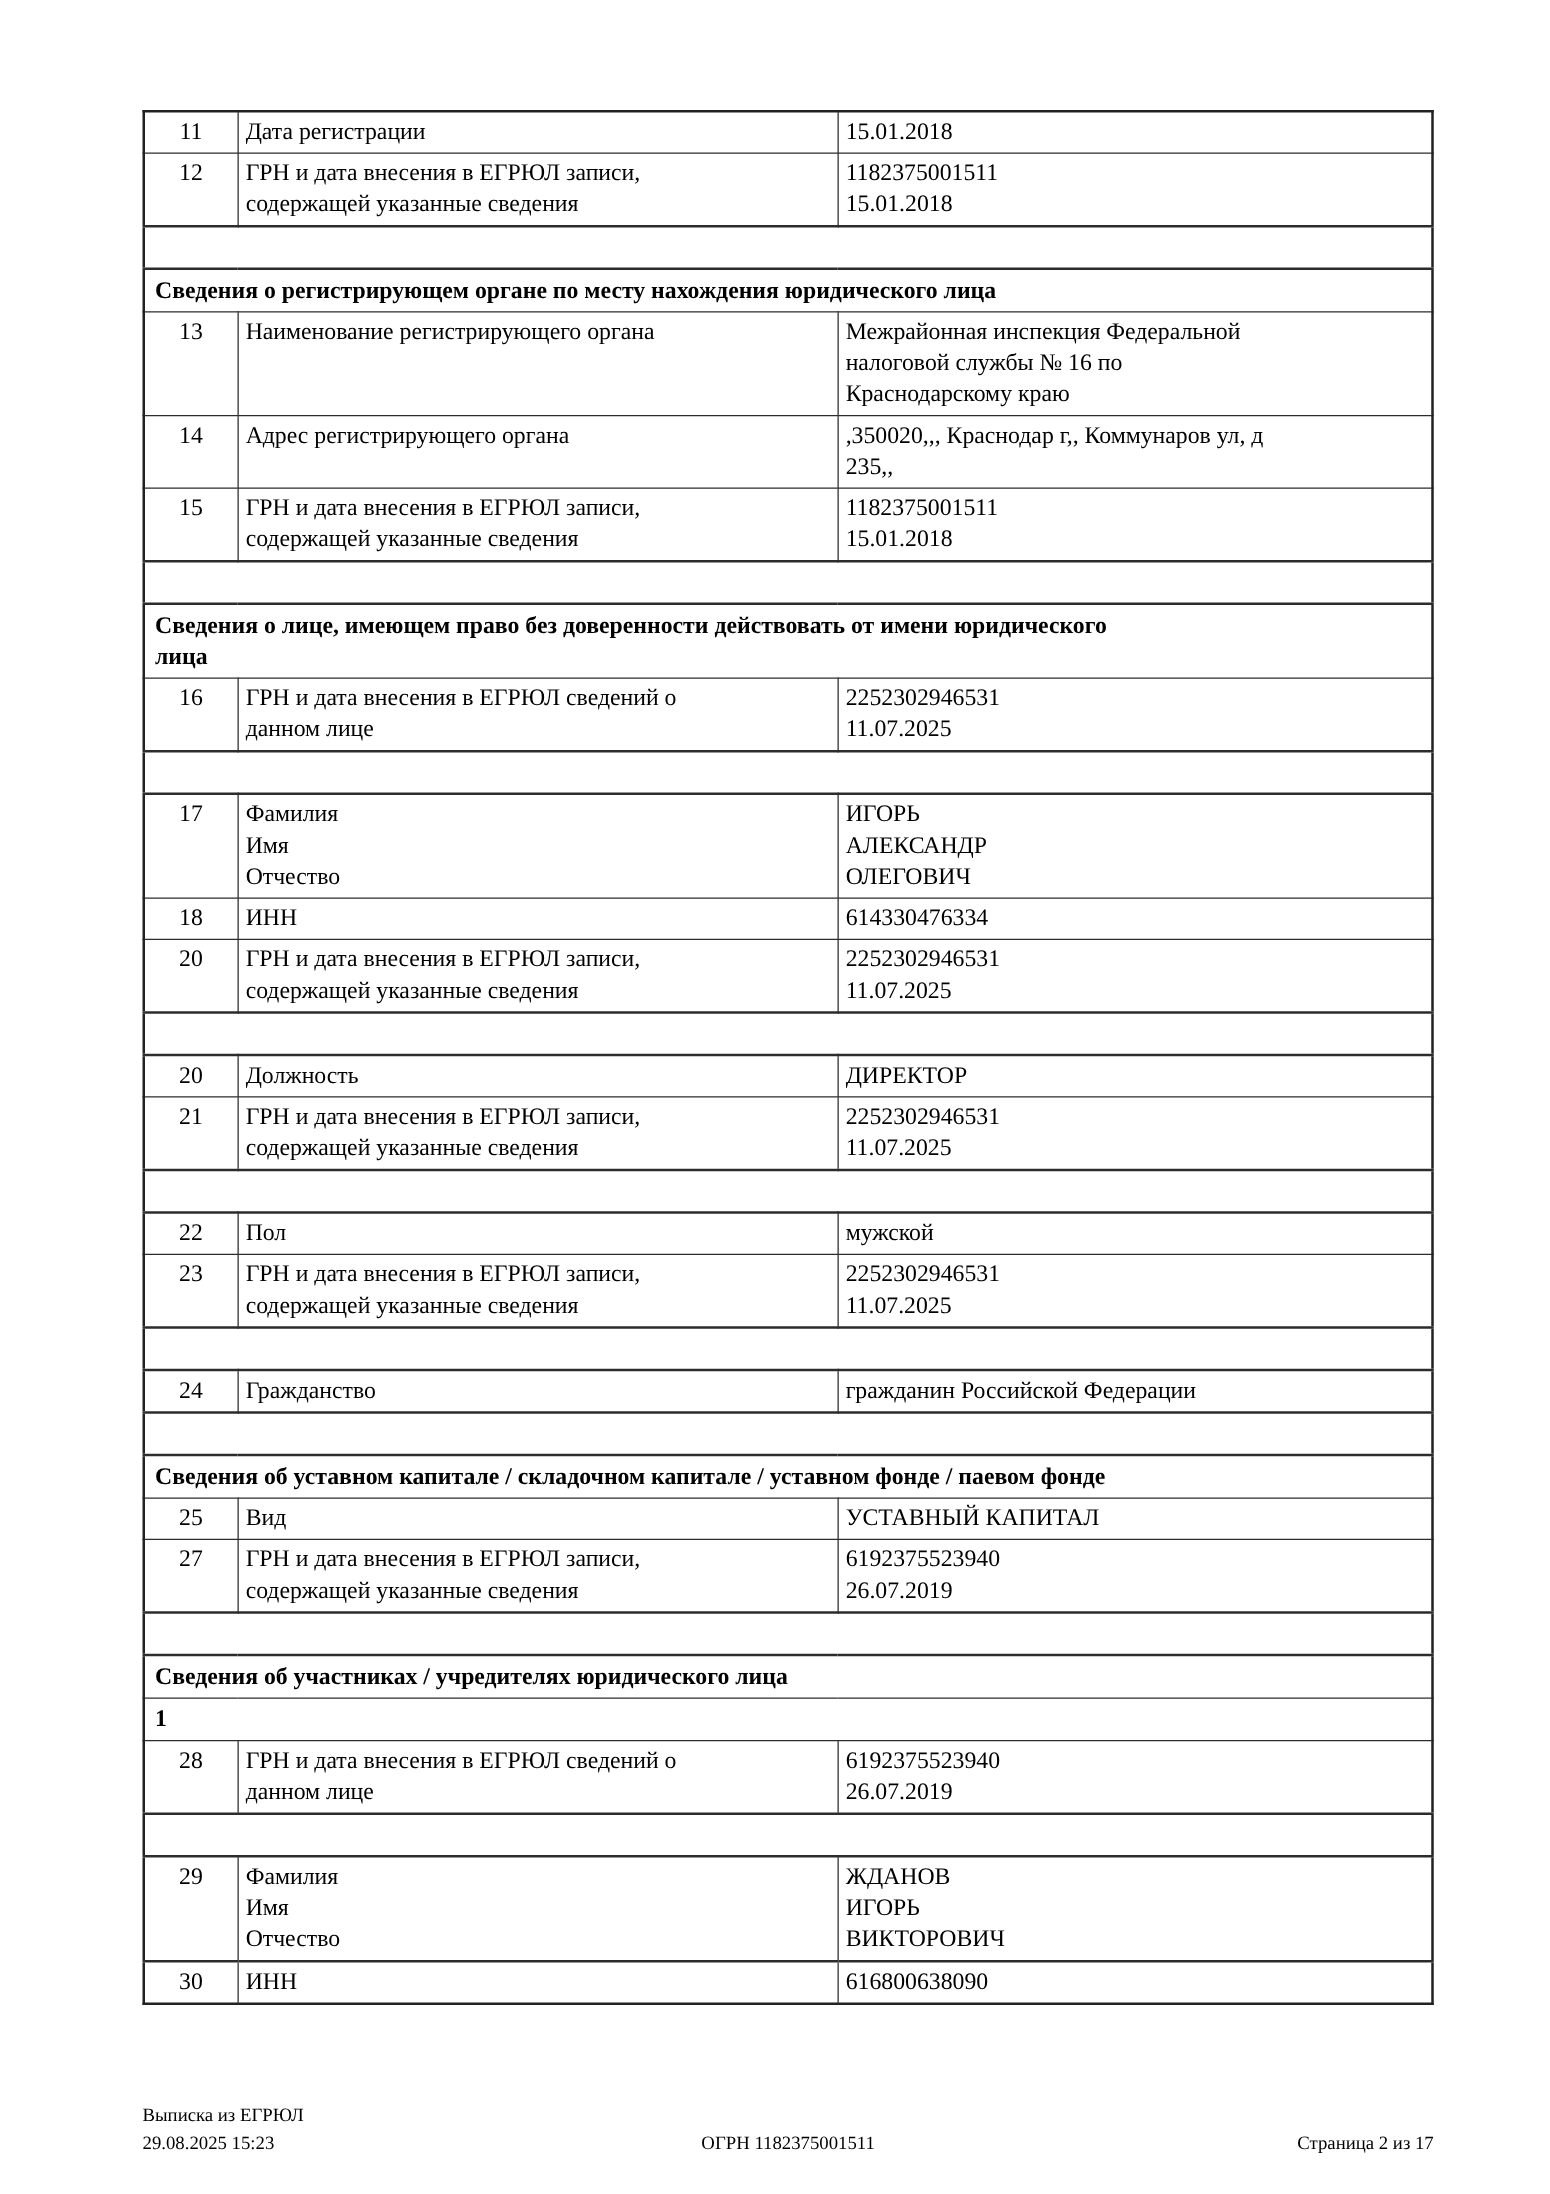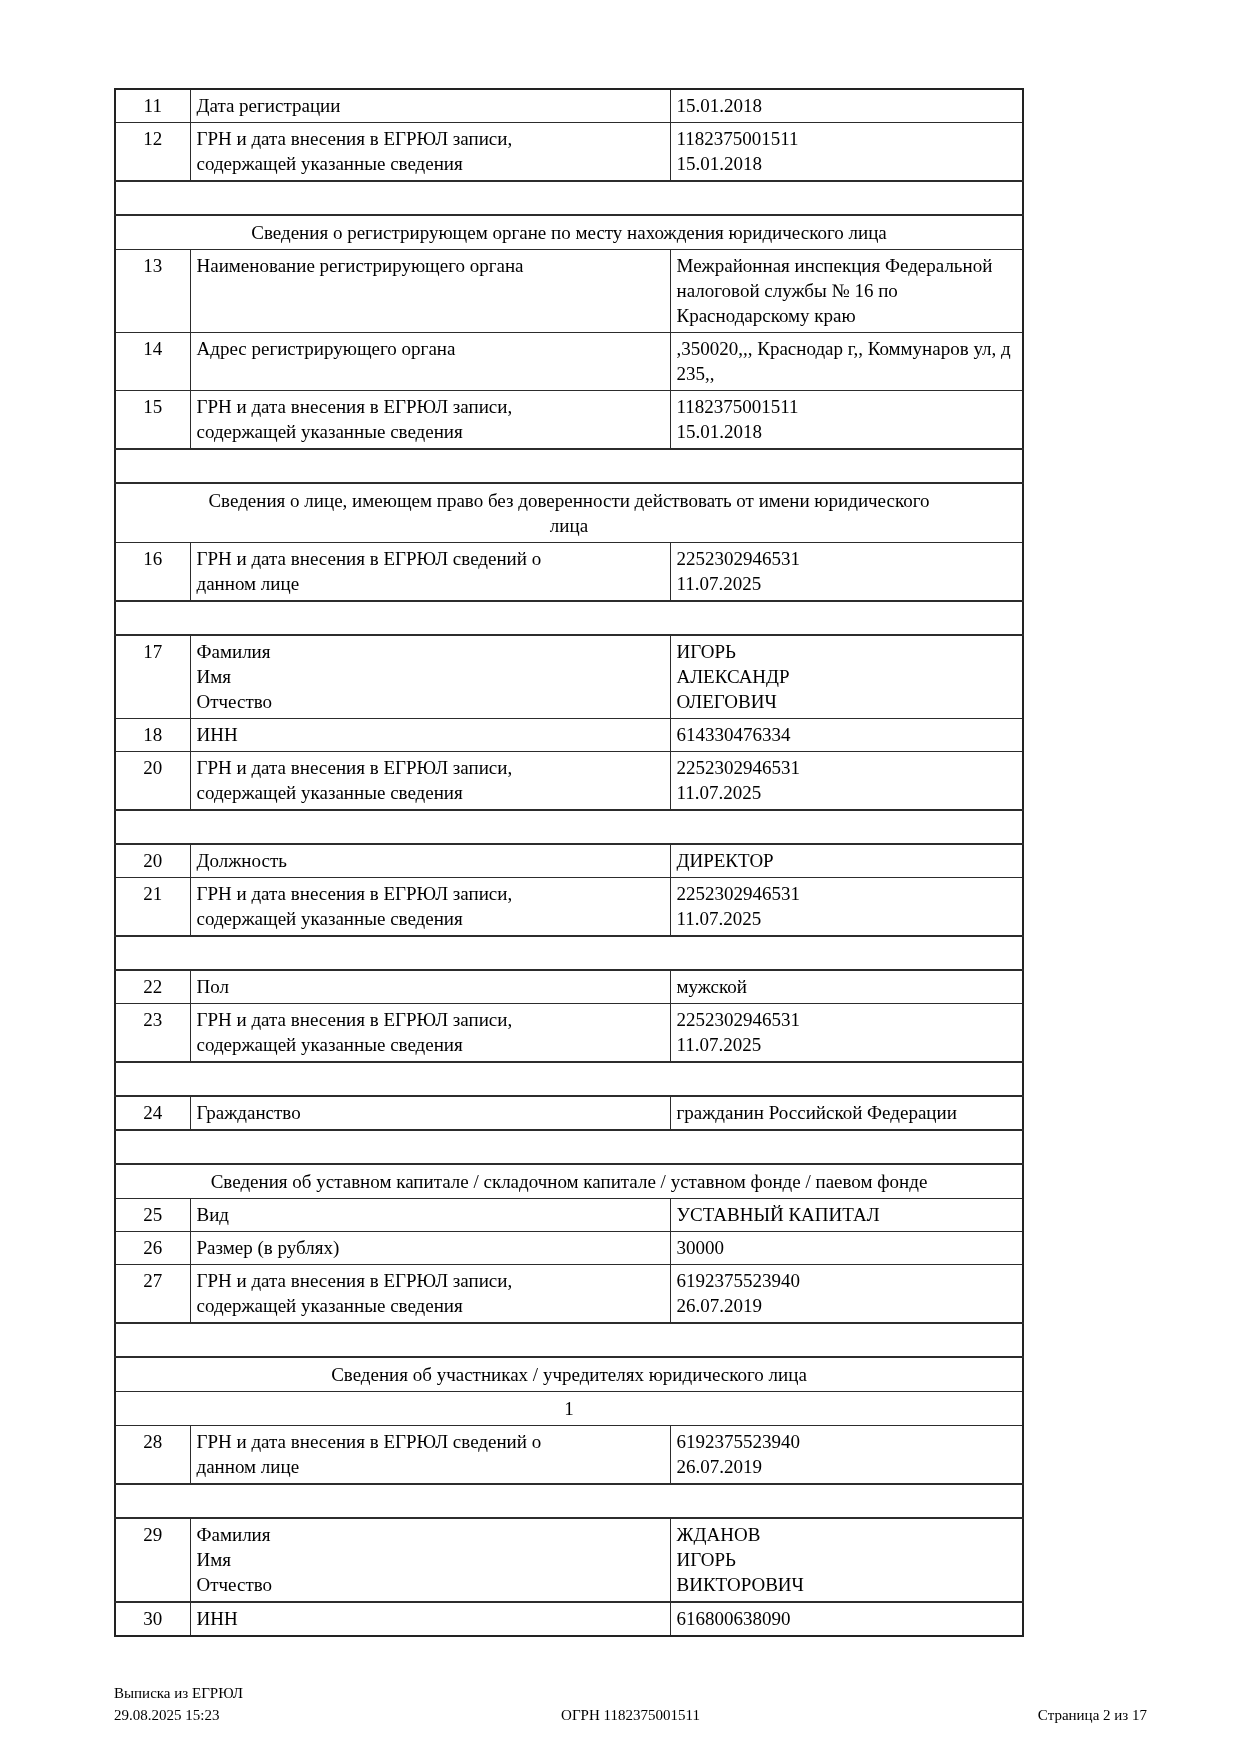--- a/index.html
+++ b/index.html
@@ -9,21 +9,21 @@
     background: #ffffff;
     position: relative;
     font-family: "Liberation Serif", "DejaVu Serif", serif;
     color: #000000;
     overflow: hidden;
   }
   .table-wrap {
     position: absolute;
     top: 88px;
     left: 114px;
-    width: 910px;
+    width: 1033px;
   }
   table.egrul {
     border-collapse: collapse;
     width: 100%;
     table-layout: fixed;
     border: 2px solid #222222;
   }
   table.egrul td {
     border: 1px solid #2c2c2c;
     vertical-align: top;
@@ -40,22 +40,22 @@
     padding-right: 2px;
   }
   td.label, td.value { white-space: pre-line; }
   tr.spacer td {
     height: 32px;
     padding: 0;
     border-top-width: 2px;
     border-bottom-width: 2px;
   }
   tr.section td, tr.subsection td {
-    font-weight: normal;
-    text-align: center;
+    font-weight: bold;
+    text-align: left;
     padding: 4px 8px;
   }
   tbody tr:last-child td { border-top-width: 2px; }
   .footer {
     position: absolute;
     top: 1659px;
     left: 114px;
     width: 1033px;
     height: 44px;
     font-size: 15px;
@@ -205,25 +205,20 @@
         <tr class="spacer">
           <td colspan="3"></td>
         </tr>
         <tr class="section">
           <td colspan="3" class="label">Сведения об уставном капитале / складочном капитале / уставном фонде / паевом фонде</td>
         </tr>
         <tr class="row">
           <td class="num">25</td>
           <td class="label">Вид</td>
           <td class="value">УСТАВНЫЙ КАПИТАЛ</td>
-        </tr>
-        <tr class="row">
-          <td class="num">26</td>
-          <td class="label">Размер (в рублях)</td>
-          <td class="value">30000</td>
         </tr>
         <tr class="row">
           <td class="num">27</td>
           <td class="label">ГРН и дата внесения в ЕГРЮЛ записи,
 содержащей указанные сведения</td>
           <td class="value">6192375523940
 26.07.2019</td>
         </tr>
         <tr class="spacer">
           <td colspan="3"></td>

